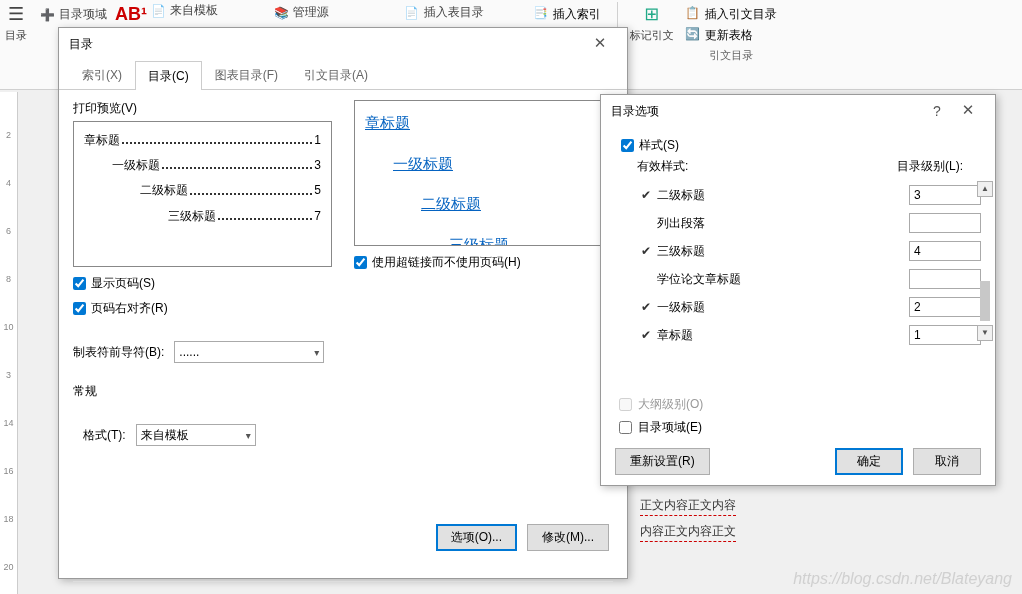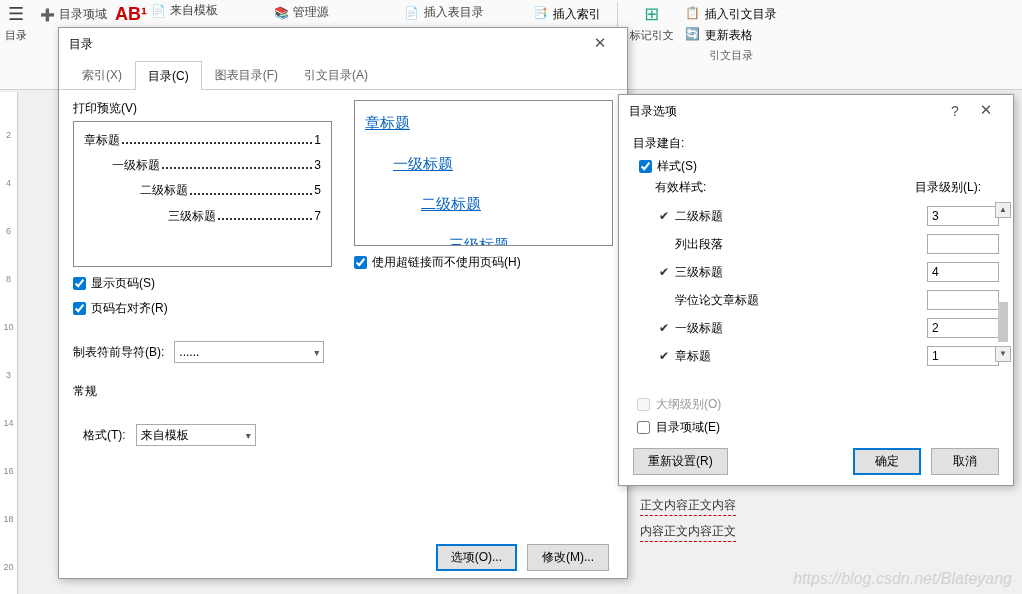--- a/index.html
+++ b/index.html
@@ -56,21 +56,21 @@
     
     .section-title { margin-top: 20px; margin-bottom: 8px; }
     .hr-below { border-top: 1px solid #ddd; margin-top: 30px; }
     
     .btn-row-right { display: flex; justify-content: flex-end; gap: 10px; margin-top: 28px; padding-right: 4px; }
     .btn { border: 1px solid #adadad; background: #e1e1e1; padding: 4px 14px; cursor: pointer; font-size: 12px; min-width: 68px; text-align: center; }
     .btn.primary { border: 2px solid #0078d4; padding: 3px 13px; }
     .dlg-footer { display: flex; justify-content: flex-end; gap: 10px; padding: 8px 14px; }
 
     
-    .dlg-opts { left: 618px; top: 94px; width: 396px; height: 392px; }
+    .dlg-opts { left: 600px; top: 94px; width: 396px; height: 392px; }
     .opts-body { padding: 8px 14px 10px; display: flex; flex-direction: column; height: calc(100% - 32px); }
     .opts-label { margin-bottom: 4px; }
     .opts-panel { flex: 1; }
     .opts-cols { display: flex; justify-content: space-between; padding: 4px 4px 2px 22px; font-size: 12px; }
     .opts-scroll { position: relative; padding: 4px 0 2px 22px; }
     .opts-row { display: flex; align-items: center; height: 28px; }
     .opts-row .chk { width: 18px; text-align: center; color: #333; }
     .opts-row .sty { flex: 1; padding-left: 2px; }
     .opts-row input.level { width: 72px; height: 20px; border: 1px solid #aaa; padding: 0 4px; font-size: 12px; }
     .opts-scrollbar { position: absolute; right: -12px; top: 4px; width: 16px; height: 160px; display: flex; flex-direction: column; align-items: center; }
@@ -236,21 +236,21 @@
 
     <div class="section-title">常规</div>
     <div class="lbl-row" style="padding-left:10px">
       <span>格式(T):</span>
       <div class="select" style="width:110px">
         <span>来自模板</span>
         <span class="chev">▾</span>
       </div>
     </div>
 
-    <div class="btn-row-right" style="margin-top:98px">
+    <div class="btn-row-right" style="margin-top:78px">
       <div class="btn primary">选项(O)...</div>
       <div class="btn">修改(M)...</div>
     </div>
     <div class="hr-below"></div>
   </div>
 
   <div class="dlg-footer">
     <div class="btn">确定</div>
     <div class="btn">取消</div>
   </div>
@@ -259,21 +259,20 @@
 <div class="dlg dlg-opts">
   <div class="dlg-title">
     <span>目录选项</span>
     <div class="dlg-right-btns">
       <span class="dlg-help">?</span>
       <span class="dlg-close">✕</span>
     </div>
   </div>
 
   <div class="opts-body">
-    <div class="opts-label">目录建自:</div>
     <label class="checkbox-row" style="padding-left:6px;margin-top:2px">
       <input type="checkbox" checked="" style="">
       <span>样式(S)</span>
     </label>
 
     <div class="opts-panel">
       <div class="opts-cols">
         <span>有效样式:</span>
         <span style="padding-right:14px">目录级别(L):</span>
       </div>

